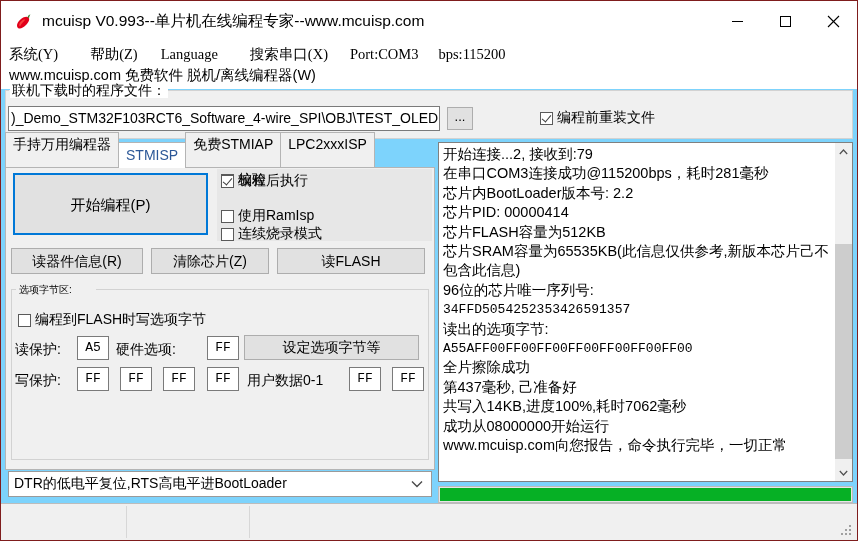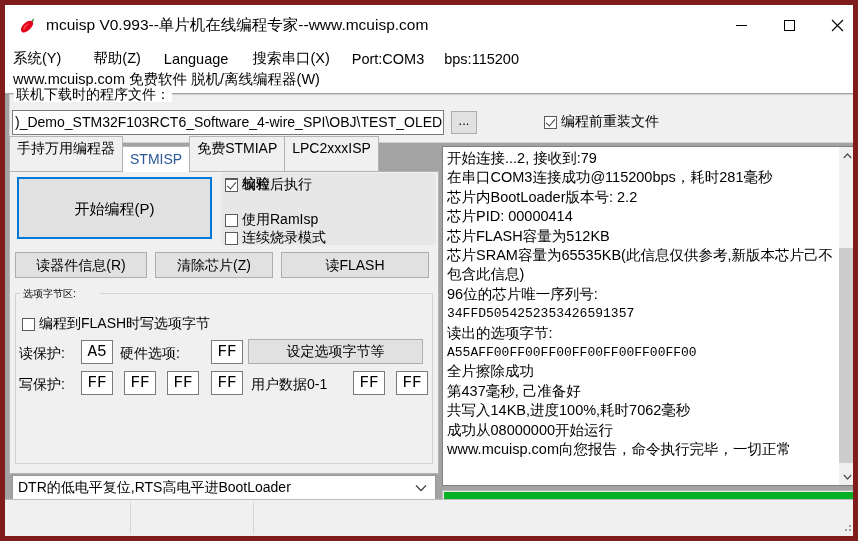--- a/index.html
+++ b/index.html
@@ -13,22 +13,22 @@
     overflow: hidden;
     font-family: "Liberation Sans", "DejaVu Sans", sans-serif;
     font-size: 13px;
     color: #000;
   }
   .window {
     position: relative;
     width: 858px;
     height: 541px;
     box-sizing: border-box;
-    border: 5px solid #7f1d1d;
-    background: #a3a3a3;
+    border: 1px solid #7f1d1d;
+    background: #7dd3fc;
     overflow: hidden;
   }
 
   
   .titlebar {
     position: absolute;
     left: 0; top: 0;
     width: 856px; height: 41px;
     background: #ffffff;
     display: flex;
@@ -65,20 +65,21 @@
     position: absolute;
     left: 0; top: 41px;
     width: 856px;
     height: 47px;
     background: #ffffff;
   }
   .menurow1 {
     position: absolute; left: 0; top: 0;
     display: flex; align-items: center;
     height: 25px;
+    font-family: Liberation Serif, serif;
   }
   .menurow1 .mi {
     font-size: 14.5px;
     color: #000;
     white-space: nowrap;
   }
   .menurow2 {
     position: absolute; left: 8px; top: 24px;
     font-size: 14.5px;
     color: #000;
@@ -297,21 +298,21 @@
     font-size: 14px;
     white-space: nowrap;
   }
   .hexfield {
     position: absolute;
     box-sizing: border-box;
     width: 32px; height: 24px;
     border: 1px solid #7a7a7a;
     background: #ffffff;
     font-family: "Liberation Mono", "DejaVu Sans Mono", monospace;
-    font-size: 16px;
+    font-size: 13px;
     line-height: 22px;
     text-align: center;
     color: #000;
   }
   .setoptbtn {
     position: absolute;
     left: 243px; top: 334px;
     width: 175px; height: 25px;
     box-sizing: border-box;
     border: 1px solid #adadad;
@@ -470,21 +471,21 @@
           </svg>
       </div>
     </div>
   </div>
 
   <div class="menubar">
     <div class="menurow1">
       <div class="mi" style="margin-left:8px;">系统(Y)</div>
       <div class="mi" style="margin-left:32px;">帮助(Z)</div>
       <div class="mi" style="margin-left:23px;">Language</div>
-      <div class="mi" style="margin-left:24px;">搜索串口(X)</div>
+      <div class="mi" style="margin-left:32px;">搜索串口(X)</div>
       <div class="mi" style="margin-left:22px;">Port:COM3</div>
       <div class="mi" style="margin-left:20px;">bps:115200</div>
     </div>
     <div class="menurow2">www.mcuisp.com 免费软件 脱机/离线编程器(W)</div>
   </div>
 
   <div class="filegroup"></div>
   <div class="filegroup-topline-l"></div>
   <div class="filegroup-topline-r"></div>
   <div class="filegroup-legend">联机下载时的程序文件：</div>

